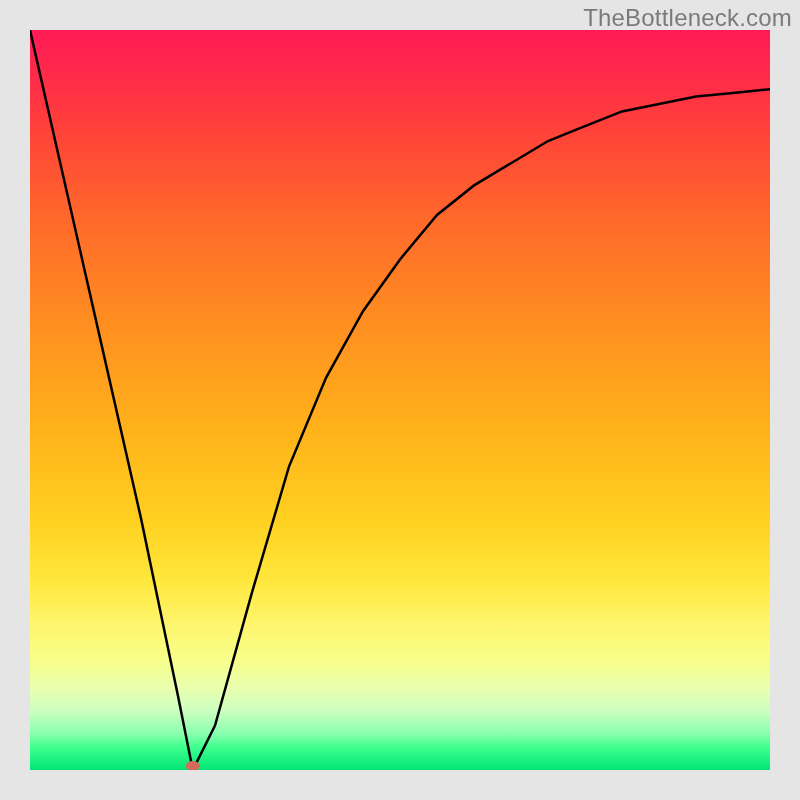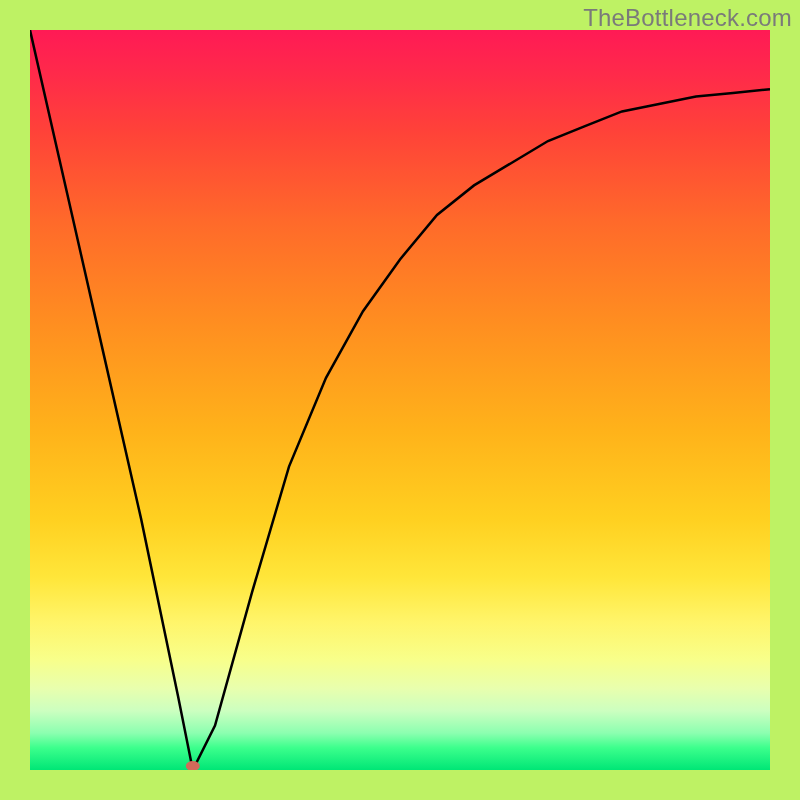--- a/index.html
+++ b/index.html
@@ -8,21 +8,21 @@
     width: 800px;
     height: 800px;
     overflow: hidden;
     background: #000;
     font-family: Arial, Helvetica, sans-serif;
   }
   .frame {
     position: relative;
     width: 800px;
     height: 800px;
-    background: #bef264;
+    background: #e5e5e5;
   }
   .plot-area {
     position: absolute;
     left: 30px;
     top: 30px;
     width: 740px;
     height: 740px;
     
     background: linear-gradient(
       to bottom,

